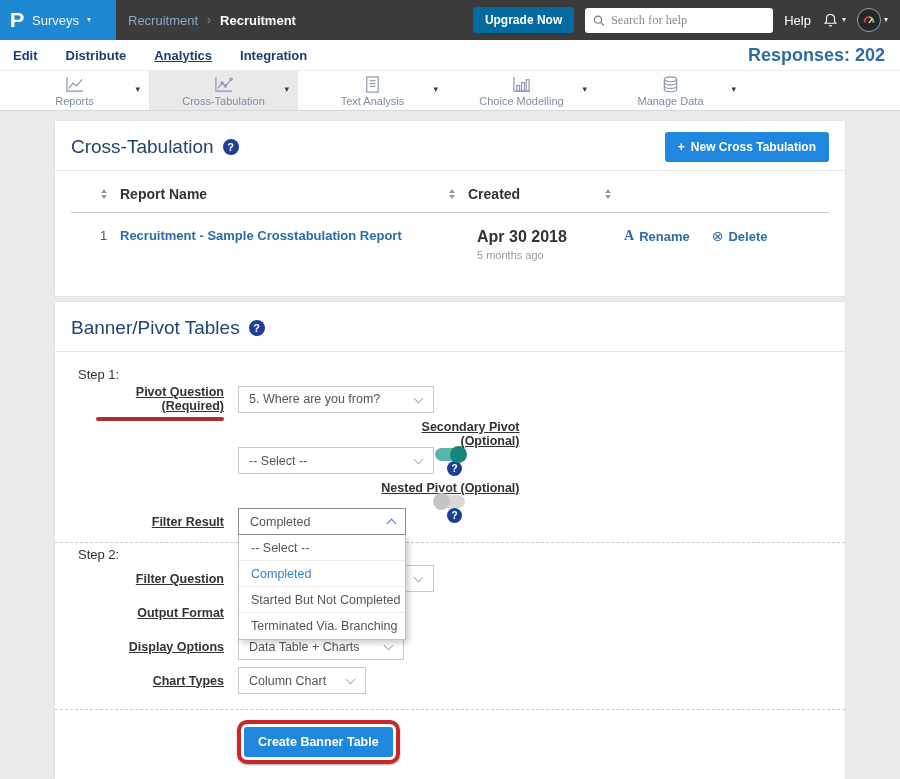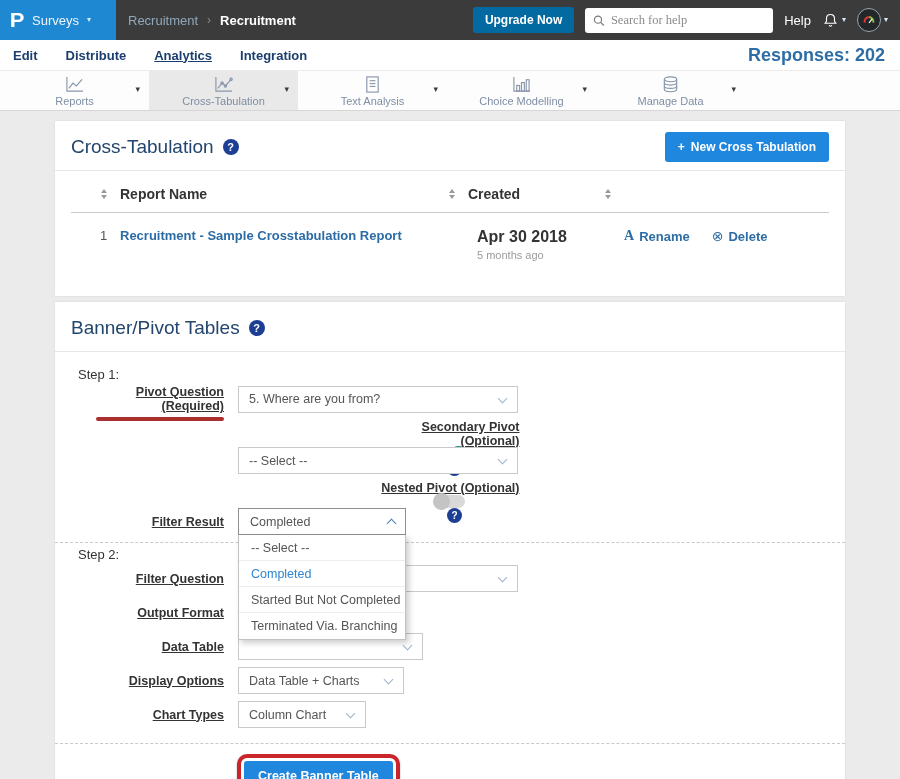--- a/index.html
+++ b/index.html
@@ -69,21 +69,21 @@
   .glyph-x { font-size:14px; font-weight:normal; }
 
   
   .card-banner { margin-top:6px; }
   .form { padding:13px 16px 0; position:relative; font-size:12.5px; color:#333; }
   .step-label { font-size:13px; color:#333; margin:2px 0 3px 7px; }
   .frow { display:flex; align-items:center; margin-bottom:7px; }
   .flabel { width:167px; text-align:right; padding-right:14px; font-weight:bold; color:#333; flex-shrink:0; position:relative; font-size:12.5px;text-decoration:underline; }
   .redrule { position:absolute; right:14px; bottom:-8px; width:128px; height:4px; background:#ab2f2e; border-radius:2px; }
   .sel { height:27px; border:1px solid #c9c9c9; background:#fff; display:flex; align-items:center; padding:0 10px; color:#555; position:relative; cursor:pointer; }
-  .w246 { width:280px; } .w185 { width:185px; } .w166 { width:166px; } .w128 { width:128px; }
+  .w246 { width:196px; } .w185 { width:185px; } .w166 { width:166px; } .w128 { width:128px; }
   .chev { width:7px; height:7px; border-right:1.5px solid #9fb3c8; border-bottom:1.5px solid #9fb3c8; transform:rotate(45deg); position:absolute; right:11px; top:8px; }
   .toggle-row { height:20px;flex-direction:column; }
   .toggle { width:30px; height:13px; border-radius:7px; position:relative; cursor:pointer; flex-shrink:0; }
   .toggle.on { background:#58b7ad; }
   .toggle.on .knob { right:-2px; background:#15867c; }
   .toggle.off { background:#d9d9d9; }
   .toggle.off .knob { left:-2px; background:#c4c4c4; }
   .knob { position:absolute; top:-2px; width:17px; height:17px; border-radius:50%; }
   .toggle-help { margin-left:9px; width:15px; height:15px; font-size:10px; }
 
@@ -328,26 +328,20 @@
         </div>
       </div>
 
       <div class="frow">
         <span class="flabel">Output Format</span>
         <div class="sel w166">
           <span class="chev"></span>
         </div>
       </div>
 
-      <div class="frow">
-        <span class="flabel">Data Table</span>
-        <div class="sel w185">
-          <span class="chev"></span>
-        </div>
-      </div>
 
       <div class="frow">
         <span class="flabel">Display Options</span>
         <div class="sel w166">
           <span>Data Table + Charts</span>
           <span class="chev"></span>
         </div>
       </div>
 
       <div class="frow">

